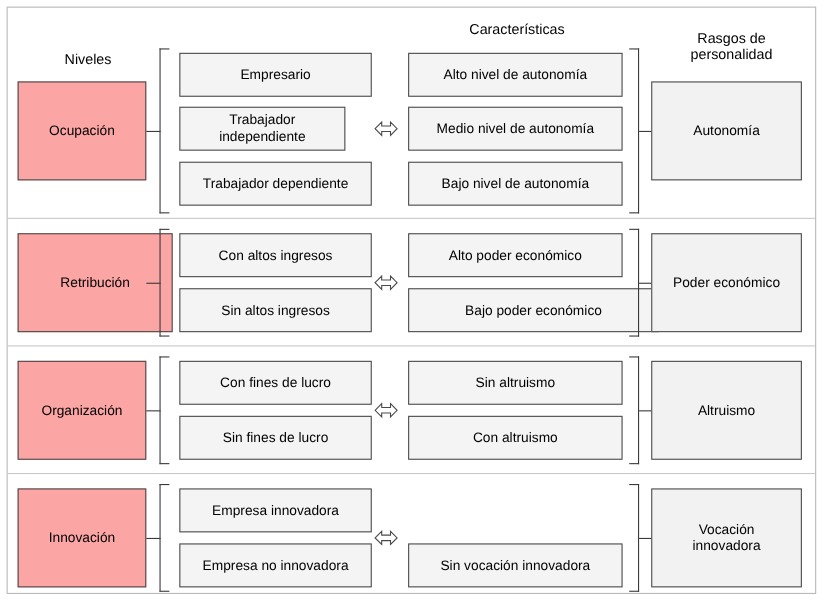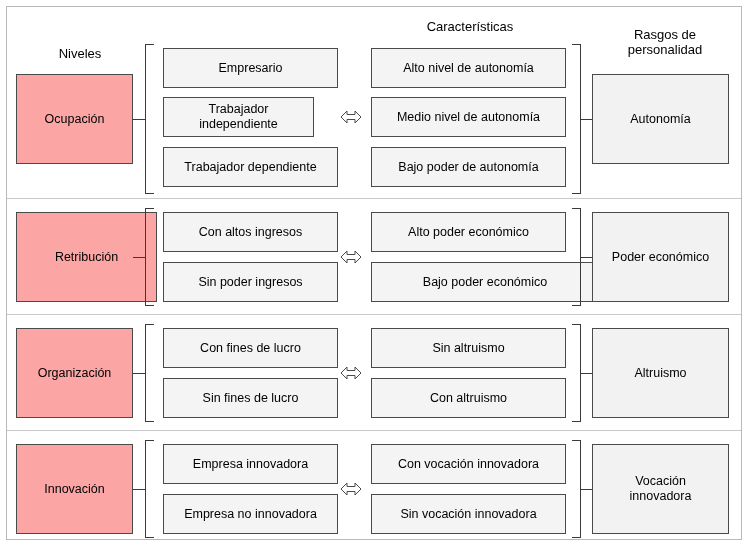--- a/index.html
+++ b/index.html
@@ -110,36 +110,36 @@
   <div class="box attr-box" style="left:163px; top:147px; width:175px; height:40px;">Trabajador  dependiente</div>
 
   <div class="dbl-arrow" style="left:340px; top:108px;">
     <svg width="22" height="18" viewBox="0 0 22 18">
       <polygon points="1,9 7,3 7,6.5 15,6.5 15,3 21,9 15,15 15,11.5 7,11.5 7,15" fill="#ffffff" stroke="#4a4a4a" stroke-width="1"></polygon>
     </svg>
   </div>
 
   <div class="box char-box" style="left:371px; top:48px; width:195px; height:40px;">Alto nivel de autonomía</div>
   <div class="box char-box" style="left:371px; top:97px; width:195px; height:40px;">Medio nivel de autonomía</div>
-  <div class="box char-box" style="left:371px; top:147px; width:195px; height:40px;">Bajo poder de autonomía</div>
+  <div class="box char-box" style="left:371px; top:147px; width:195px; height:40px;">Bajo nivel de autonomía</div>
 
   <div class="bracket bracket-right" style="left:572px; top:44px; width:9px; height:150px;"></div>
   <div class="connector" style="left:581px; top:119px; width:13px;"></div>
 
   <div class="box trait-box" style="left:592px; top:74px; width:137px; height:90px;">Autonomía</div>
 
   <div class="group-sep" style="top:198px;"></div>
 
   <div class="box level-box" style="left:16px; top:212px; width:141px; height:90px;text-align:right;">Retribución</div>
 
   <div class="bracket bracket-left" style="left:145px; top:208px; width:9px; height:98px;"></div>
   <div class="connector" style="left:133px; top:257px; width:13px;"></div>
 
   <div class="box attr-box" style="left:163px; top:212px; width:175px; height:40px;">Con altos ingresos</div>
-  <div class="box attr-box" style="left:163px; top:262px; width:175px; height:40px;">Sin poder  ingresos</div>
+  <div class="box attr-box" style="left:163px; top:262px; width:175px; height:40px;">Sin altos  ingresos</div>
 
   <div class="dbl-arrow" style="left:340px; top:248px;">
     <svg width="22" height="18" viewBox="0 0 22 18">
       <polygon points="1,9 7,3 7,6.5 15,6.5 15,3 21,9 15,15 15,11.5 7,11.5 7,15" fill="#ffffff" stroke="#4a4a4a" stroke-width="1"></polygon>
     </svg>
   </div>
 
   <div class="box char-box" style="left:371px; top:212px; width:195px; height:40px;">Alto poder económico</div>
   <div class="box char-box" style="left:371px; top:262px; width:228px; height:40px;">Bajo poder económico</div>
 
@@ -181,21 +181,20 @@
 
   <div class="box attr-box" style="left:163px; top:444px; width:175px; height:40px;">Empresa innovadora</div>
   <div class="box attr-box" style="left:163px; top:494px; width:175px; height:40px;">Empresa no innovadora</div>
 
   <div class="dbl-arrow" style="left:340px; top:480px;">
     <svg width="22" height="18" viewBox="0 0 22 18">
       <polygon points="1,9 7,3 7,6.5 15,6.5 15,3 21,9 15,15 15,11.5 7,11.5 7,15" fill="#ffffff" stroke="#4a4a4a" stroke-width="1"></polygon>
     </svg>
   </div>
 
-  <div class="box char-box" style="left:371px; top:444px; width:195px; height:40px;">Con vocación innovadora</div>
   <div class="box char-box" style="left:371px; top:494px; width:195px; height:40px;">Sin vocación innovadora</div>
 
   <div class="bracket bracket-right" style="left:572px; top:440px; width:9px; height:98px;"></div>
   <div class="connector" style="left:581px; top:489px; width:13px;"></div>
 
   <div class="box trait-box" style="left:592px; top:444px; width:137px; height:90px;">
     <span style="display:block;">
       <span>Vocación</span><br>
       <span>innovadora</span>
     </span>

